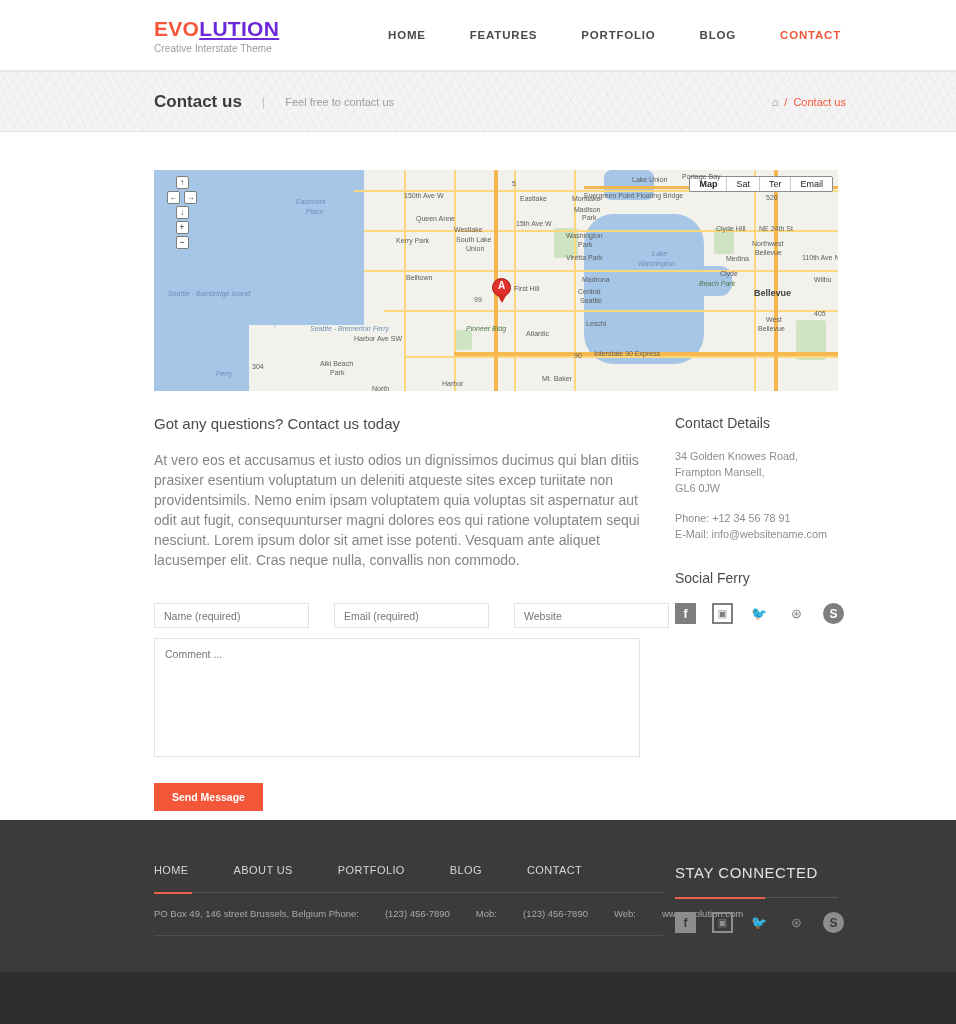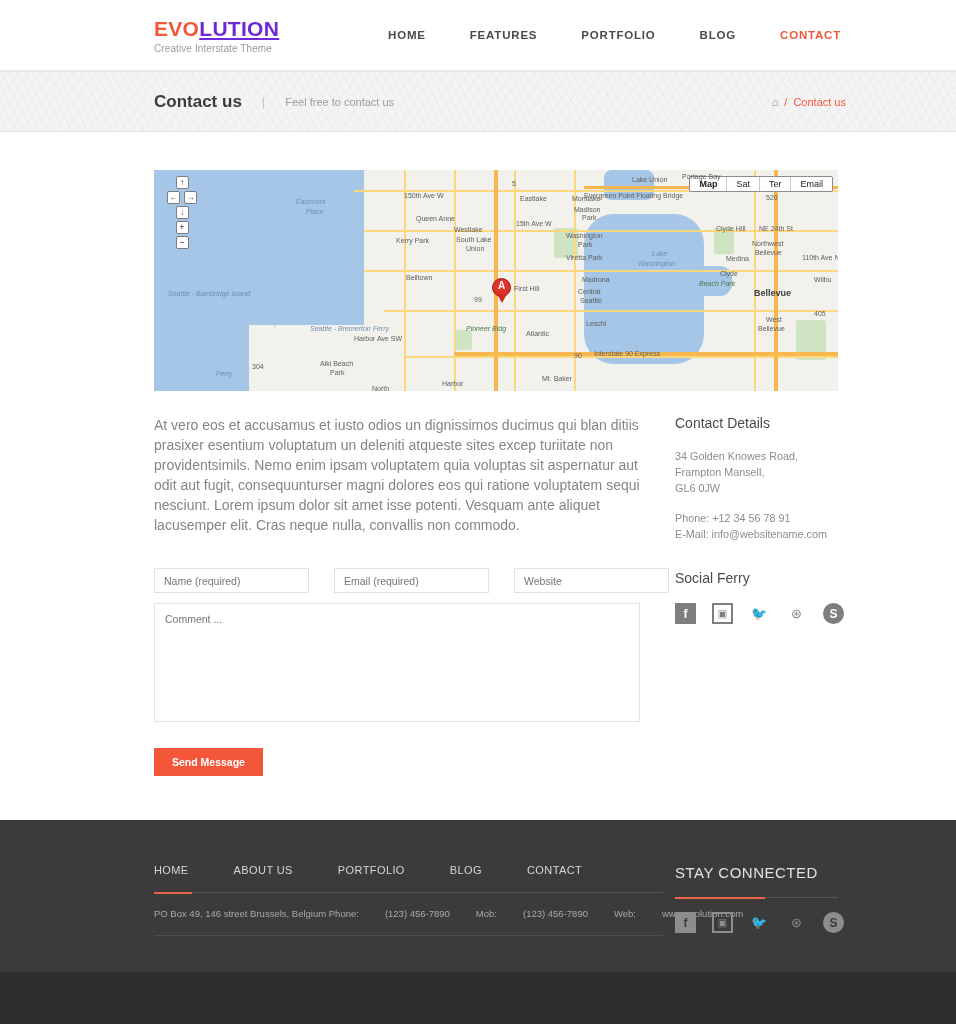--- a/index.html
+++ b/index.html
@@ -283,20 +283,21 @@
         <span class="maplabel" style="left: 420px; top: 182px;">90</span>
         <span class="maplabel" style="left: 660px; top: 140px;">405</span>
         <span class="maplabel" style="left: 250px; top: 22px;">150th Ave W</span>
         <span class="maplabel" style="left: 362px; top: 50px;">15th Ave W</span>
       </div>
   </div>
 
   <div class="content">
 
     <div class="col-left">
+      <h2 class="sec">Got any questions? Contact us today</h2>
       <p class="para">At vero eos et accusamus et iusto odios un  dignissimos ducimus qui blan ditiis prasixer esentium voluptatum un deleniti atqueste sites excep turiitate non providentsimils. Nemo enim ipsam voluptatem quia voluptas sit aspernatur aut odit aut fugit,  consequunturser magni dolores eos qui ratione voluptatem sequi nesciunt. Lorem ipsum dolor sit amet isse potenti. Vesquam ante aliquet lacusemper elit. Cras neque nulla, convallis non commodo.</p>
 
       <form class="form">
         <div class="frow">
           <input class="fi n" type="text" placeholder="Name (required)" style="">
           <input class="fi e" type="text" placeholder="Email (required)" style="">
           <input class="fi w" type="text" placeholder="Website" style="">
         </div>
         <textarea class="ta" placeholder="Comment ..." style=""></textarea>
         <button class="send" type="submit">Send Message</button>

